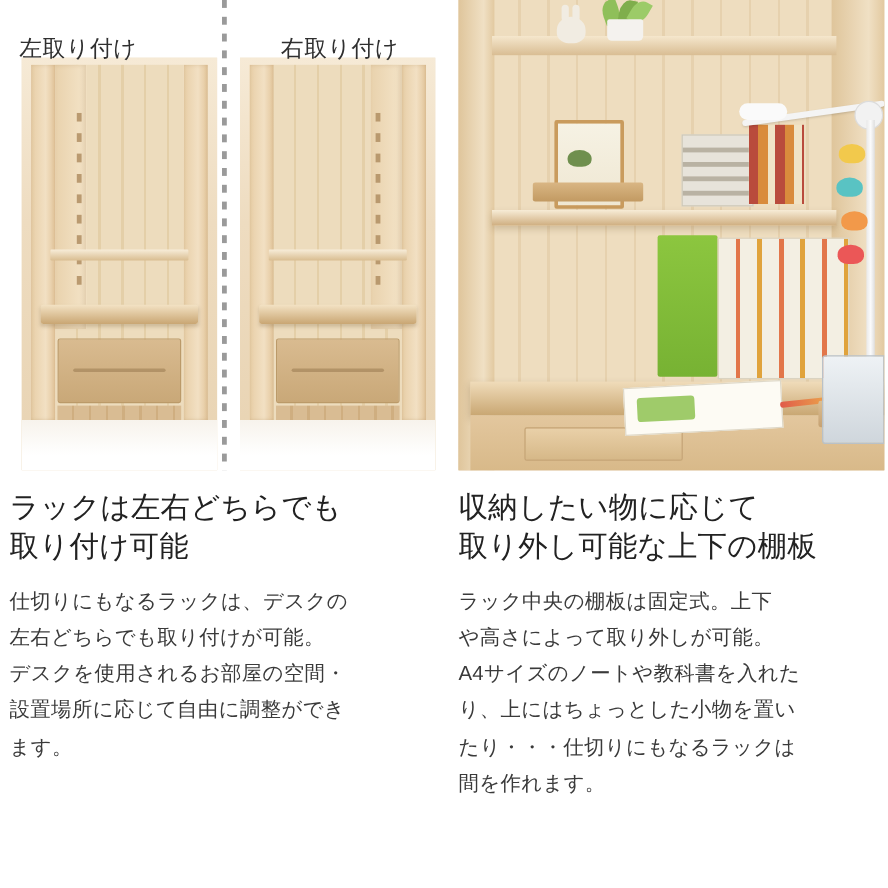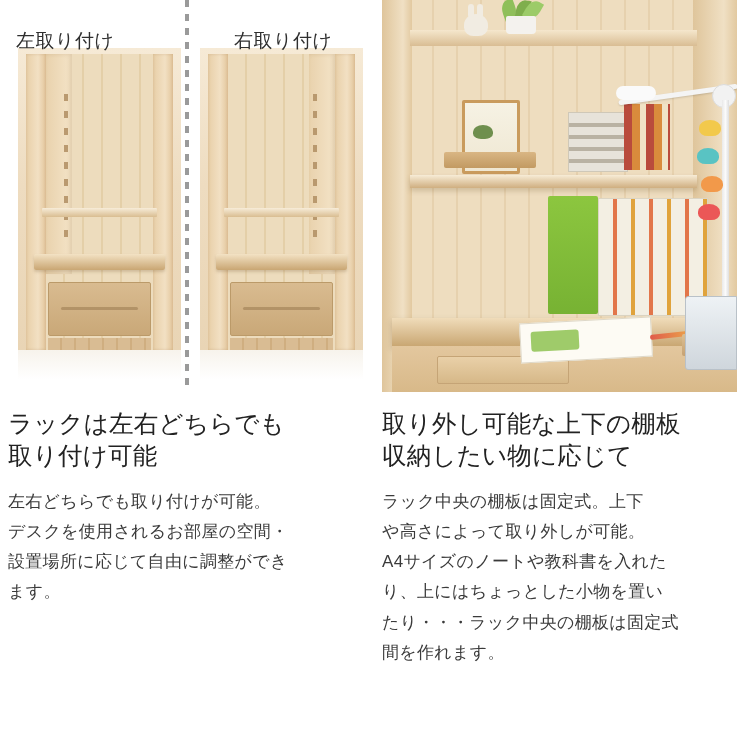--- a/index.html
+++ b/index.html
@@ -458,20 +458,21 @@
       </div>
 
     </div>
 
     <div class="headline">
       <span>ラックは左右どちらでも</span>
       <span>取り付け可能</span>
     </div>
 
     <div class="body">
+      <span>仕切りにもなるラックは、デスクの</span>
       <span>左右どちらでも取り付けが可能。</span>
       <span>デスクを使用されるお部屋の空間・</span>
       <span>設置場所に応じて自由に調整ができ</span>
       <span>ます。</span>
     </div>
   </div>
 
   <div class="col col-right">
 
     <div class="photo photo-right">
@@ -520,27 +521,27 @@
 
       <div class="hooks">
         <span></span>
         <span></span>
         <span></span>
         <span></span>
       </div>
     </div>
 
     <div class="headline">
+      <span>収納したい物に応じて</span>
       <span>取り外し可能な上下の棚板</span>
-      <span>収納したい物に応じて</span>
     </div>
 
     <div class="body">
       <span>ラック中央の棚板は固定式。上下</span>
       <span>や高さによって取り外しが可能。</span>
       <span>A4サイズのノートや教科書を入れた</span>
       <span>り、上にはちょっとした小物を置い</span>
-      <span>たり・・・ラック中央の棚板は固定式</span>
+      <span>たり・・・仕切りにもなるラックは</span>
       <span>間を作れます。</span>
     </div>
   </div>
 
 </div>
 
 </body></html>

